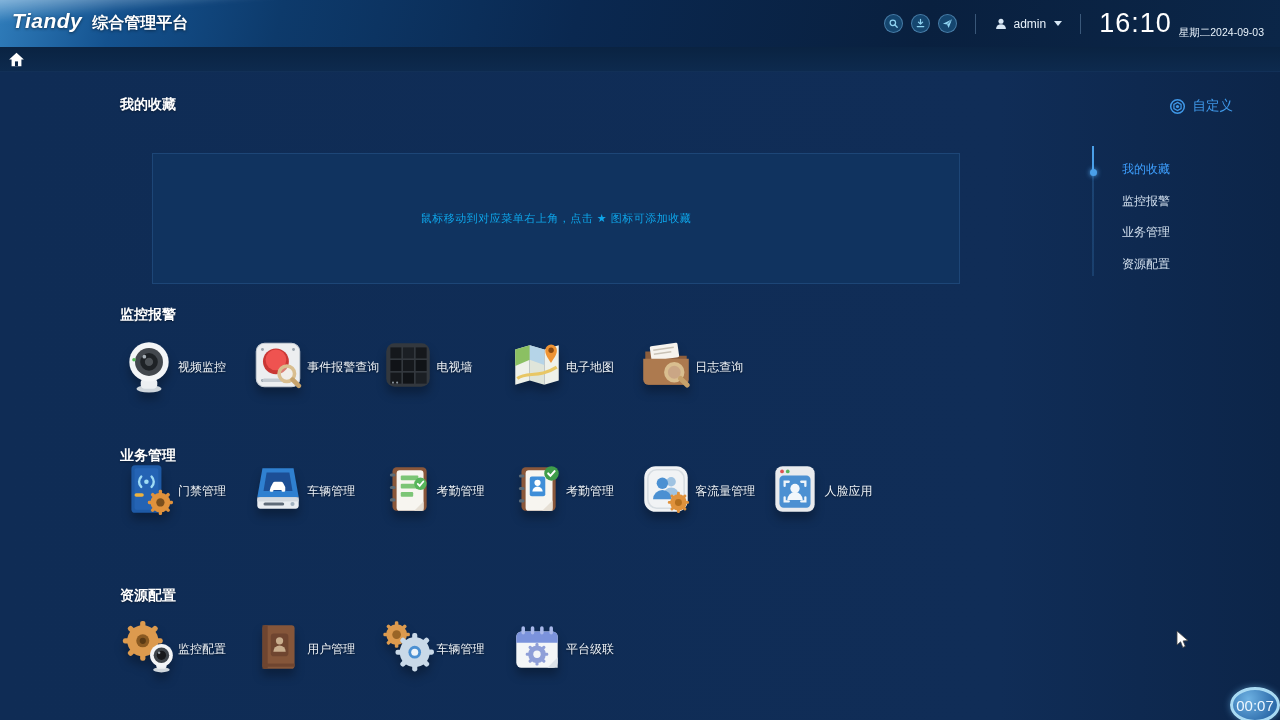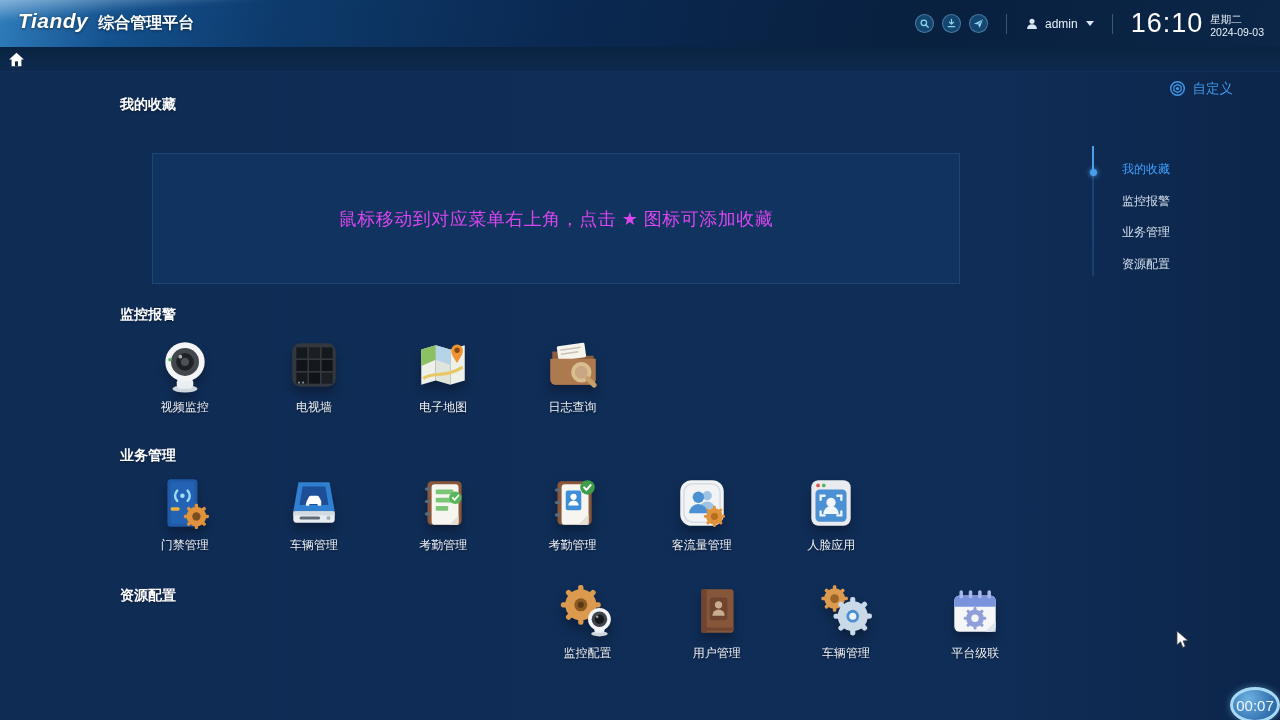--- a/index.html
+++ b/index.html
@@ -10,80 +10,80 @@
   .topbar {
     position:absolute; top:0; left:0; width:1280px; height:47px;
     background:linear-gradient(103deg,#2f7cba 0%,#14528f 9%,#0d3a6b 22%,#0a2850 45%,#09203f 72%,#0b2648 100%);
     overflow:hidden;
   }
   .topbar .shine {
     position:absolute; left:-50px; top:-28px; width:430px; height:48px;
     background:linear-gradient(to bottom,rgba(225,243,255,.95),rgba(225,243,255,0) 75%);
     transform:rotate(-5deg); border-radius:50%; filter:blur(2px); opacity:.8;
   }
-  .brand { position:absolute; left:18px; top:9px; display:flex; align-items:baseline; gap:10px; }
+  .brand { position:absolute; left:12px; top:9px; display:flex; align-items:baseline; gap:10px; }
   .brand-name { color:#fff; font-size:21px; font-weight:bold; font-style:italic; letter-spacing:.5px; text-shadow:0 1px 3px rgba(0,0,0,.5); }
   .brand-product { color:#fff; font-size:16px; font-weight:bold; text-shadow:0 1px 3px rgba(0,0,0,.5); }
 
   .topbar-right { position:absolute; right:16px; top:0; height:47px; display:flex; align-items:center; gap:8px; }
   .circle-btn {
     width:19px; height:19px; border-radius:50%; background:#15466f; border:1px solid rgba(130,190,235,.45);
     display:flex; align-items:center; justify-content:center; cursor:pointer; padding:0;
   }
   .circle-btn svg { width:13px; height:13px; display:block; }
   .tb-divider { width:1px; height:20px; background:rgba(150,190,225,.35); margin:0 10px; }
   .user-box { display:flex; align-items:center; gap:6px; cursor:pointer; }
   .user-box svg { width:14px; height:14px; }
   .user-name { color:#e8f2fb; font-size:12px; }
   .caret { width:0; height:0; border-left:4px solid transparent; border-right:4px solid transparent; border-top:5px solid #d7e7f5; margin-left:2px; }
   .clock { display:flex; align-items:flex-end; gap:7px; }
   .clock-time { color:#fff; font-size:27px; font-weight:400; letter-spacing:1px; }
-  .clock-datewrap { display:flex; flex-direction:column; line-height:13px; }
+  .clock-datewrap { display:flex; line-height:13px; }
   .clock-weekday,.clock-date { color:#e9f3fc; font-size:10.5px; }
 
   
   .tabbar {
     position:absolute; top:47px; left:0; width:1280px; height:25px;
     background:linear-gradient(#0a2342,#0d2a4e);
     border-bottom:1px solid #123057;
   }
   .home-tab { position:absolute; left:8px; top:3px; width:20px; height:19px; background:none; border:none; cursor:pointer; }
   .home-tab svg { width:17px; height:17px; display:block; }
 
   
   .content {
     position:absolute; top:72px; left:0; width:1280px; height:648px;
     background:linear-gradient(to right,#0f2c55 0%,#102d57 78%,#0c2549 100%);
   }
 
   .customize {
-    position:absolute; top:80px; right:47px; display:flex; align-items:flex-start; gap:7px;
+    position:absolute; top:97px; right:47px; display:flex; align-items:flex-end; gap:7px;
     background:none; border:none; color:#3f98e8; font-size:13.5px; cursor:pointer;
     font-family:inherit;
   }
   .customize svg { width:17px; height:17px; display:block; }
 
   .sec-h { position:absolute; left:120px; color:#ffffff; font-size:14px; font-weight:bold; text-shadow:0 1px 2px rgba(0,0,0,.4); }
   #h-favorites { top:96px; }
   #h-monitor   { top:306px; }
   #h-business  { top:447px; }
   #h-resource  { top:587px; }
 
   .fav-box {
     position:absolute; left:152px; top:153px; width:808px; height:131px;
     background:#10335f; border:1px solid #1d4677;
     display:flex; align-items:center; justify-content:center;
   }
-  .fav-hint { color:#d946ef; font-size:18px; letter-spacing:.5px; }
+  .fav-hint { color:#0ea5e9; font-size:11px; letter-spacing:.5px; }
 
   .app-row { position:absolute; left:120px; width:920px; display:flex; }
   #row-monitor  { top:336px; }
-  #row-business { top:474px; }
-  #row-resource { top:582px;justify-content:flex-end; }
-  .app { width:129.3px; display:flex; flex-direction:column; align-items:center; cursor:pointer; }
+  #row-business { top:460px; }
+  #row-resource { top:618px; }
+  .app { width:129.3px; display:flex; flex-direction:row; align-items:center; cursor:pointer; }
   .app-icon { width:58px; height:58px; filter:drop-shadow(0 7px 5px rgba(0,0,0,.28)); }
   .app-icon svg { width:58px; height:58px; display:block; }
   .app-label { margin-top:5px; font-size:12px; color:#eef3f8; text-shadow:0 1px 2px rgba(0,0,0,.55); white-space:nowrap; }
 
   
   .nav-line {
     position:absolute; left:1092px; top:146px; width:2px; height:130px;
     background:linear-gradient(to bottom,#4a9fe8 0,#4a9fe8 20%,rgba(74,159,232,.22) 20%,rgba(74,159,232,.18) 100%);
   }
   .nav-dot { position:absolute; left:-2.5px; top:23px; width:7px; height:7px; border-radius:50%; background:#4a9fe8; box-shadow:0 0 5px rgba(90,180,255,.9); }
@@ -183,20 +183,36 @@
      <rect x="20" y="41" width="16" height="10" rx="4" fill="#eceff2"></rect>
      <circle cx="28" cy="25" r="19" fill="#f3f5f7"></circle>
      <circle cx="28" cy="25" r="13.5" fill="#43484e"></circle>
      <circle cx="28" cy="25" r="8.5" fill="#1e2226"></circle>
      <circle cx="28" cy="25" r="4" fill="#4d5257"></circle>
      <circle cx="23.5" cy="20" r="1.8" fill="#aab2b9"></circle>
      <circle cx="13.5" cy="23" r="1.7" fill="#53b957"></circle>
         </svg>
       </div>
       <div class="app-label">视频监控</div>
+    </div>
+    <div class="app">
+      <div class="app-icon">
+        <svg viewBox="0 0 56 56" aria-hidden="true">
+          <rect x="7" y="7" width="42" height="42" rx="8" fill="#eceef0" stroke="#c9cfd6"></rect>
+     <circle cx="13" cy="13" r="1.4" fill="#9aa4ad"></circle>
+          <circle cx="43" cy="13" r="1.4" fill="#9aa4ad"></circle>
+          <circle cx="13" cy="43" r="1.4" fill="#9aa4ad"></circle>
+     <circle cx="26" cy="24.5" r="12.5" fill="#c93734"></circle>
+     <circle cx="26" cy="23" r="10" fill="#ef5350"></circle>
+     <rect x="13" y="41" width="20" height="3.5" rx="1.7" fill="#c2c9d0"></rect>
+     <circle cx="36.5" cy="36.5" r="7.5" fill="rgba(250,240,220,.38)" stroke="#d9be8f" stroke-width="3.45"></circle>
+          <line x1="42.125" y1="42.125" x2="48.125" y2="48.125" stroke="#c6a26b" stroke-width="4.50" stroke-linecap="round"></line>
+        </svg>
+      </div>
+      <div class="app-label">事件报警查询</div>
     </div>
     <div class="app">
       <div class="app-icon">
         <svg viewBox="0 0 56 56" aria-hidden="true">
           <rect x="7" y="7" width="42" height="42" rx="8" fill="#33383e"></rect>
      <rect x="11" y="11" width="10.6" height="10.6" fill="#15181c"></rect>
           <rect x="23.2" y="11" width="10.6" height="10.6" fill="#1b1f24"></rect>
           <rect x="35.4" y="11" width="10.6" height="10.6" fill="#15181c"></rect>
      <rect x="11" y="23.2" width="10.6" height="10.6" fill="#101317"></rect>
           <rect x="23.2" y="23.2" width="10.6" height="10.6" fill="#15181c"></rect>

